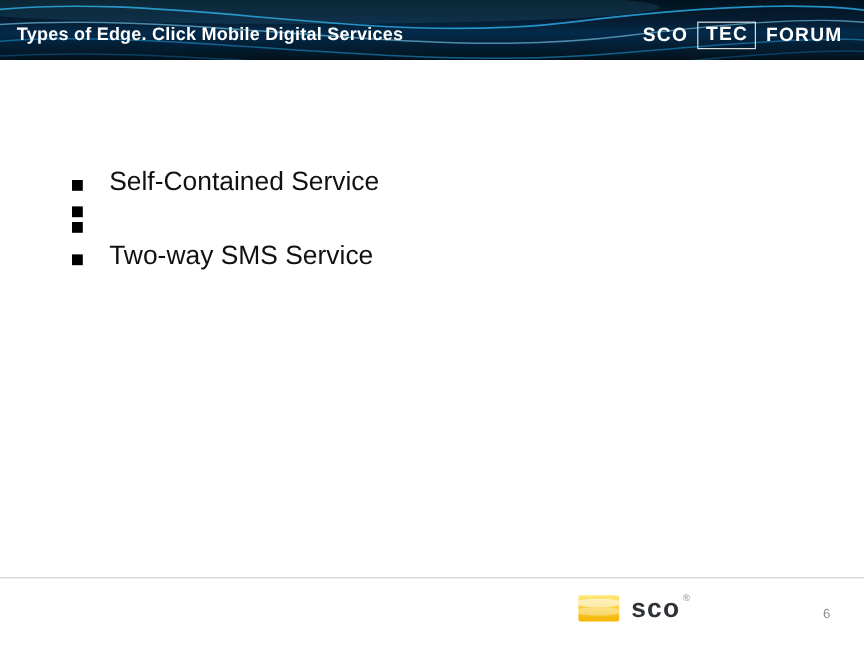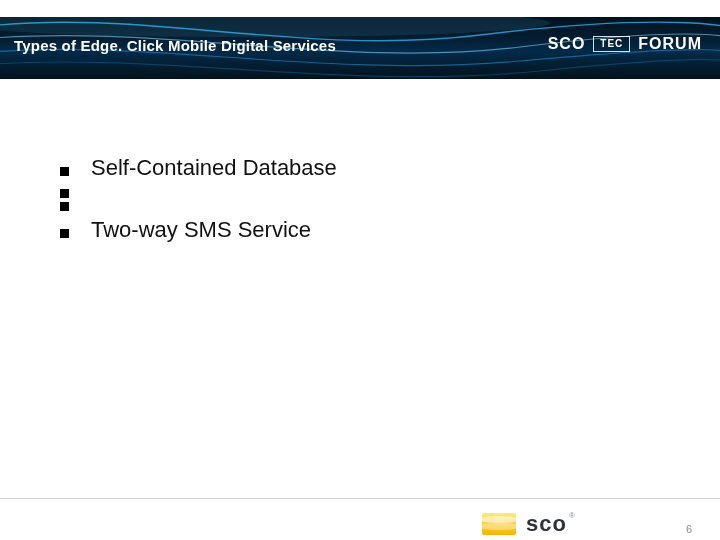--- a/index.html
+++ b/index.html
@@ -3,24 +3,23 @@
 <meta charset="utf-8">
 <style>
   * { margin: 0; padding: 0; box-sizing: border-box; }
   html, body { width: 720px; height: 540px; font-family: Arial, Helvetica, sans-serif; background: #fff; overflow: hidden; }
   .slide { position: relative; width: 720px; height: 540px; }
 
   
   .header {
     position: relative;
     width: 100%;
-    height: 62px;
+    height: 50px;
     background: linear-gradient(#02131f 0%, #051d33 35%, #042a4a 55%, #03121c 100%);
     overflow: hidden;
-    margin-top: 17px;
   }
   .header .waves {
     position: absolute; inset: 0;
   }
   .header .title {
     position: absolute;
     left: 14px; top: 20px;
     color: #ffffff;
     font-size: 15px;
     font-weight: bold;
@@ -31,21 +30,21 @@
     right: 18px; top: 18px;
     display: flex; align-items: center; gap: 8px;
     color: #fff;
     font-size: 16px;
   }
   .brand .sco { font-weight: bold; letter-spacing: 1px; }
   .brand .tec-box {
     border: 1px solid rgba(255,255,255,.85);
     padding: 1px 6px 2px 6px;
     font-weight: bold;
-    font-size: 10px;
+    font-size: 16px;
     letter-spacing: 1px;
   }
   .brand .forum { font-weight: bold; letter-spacing: 1px; text-align: center; }
 
   
   .content {
     position: absolute;
     left: 60px; top: 135px; right: 40px;
   }
   .bullets { list-style: none; }
@@ -132,21 +131,21 @@
       <span class="sco">SCO</span>
       <span class="tec-box">TEC</span>
       <span class="forum">FORUM</span>
     </div>
   </div>
 
   <div class="content">
     <ul class="bullets">
       <li>
           <span class="sq"></span>
-          <span>Self-Contained Database</span>
+          <span>Self-Contained Service</span>
         </li>
       <li>
           <span class="sq"></span>
         </li>
       <li>
           <span class="sq"></span>
         </li>
       <li>
           <span class="sq"></span>
           <span>Two-way SMS Service</span>

